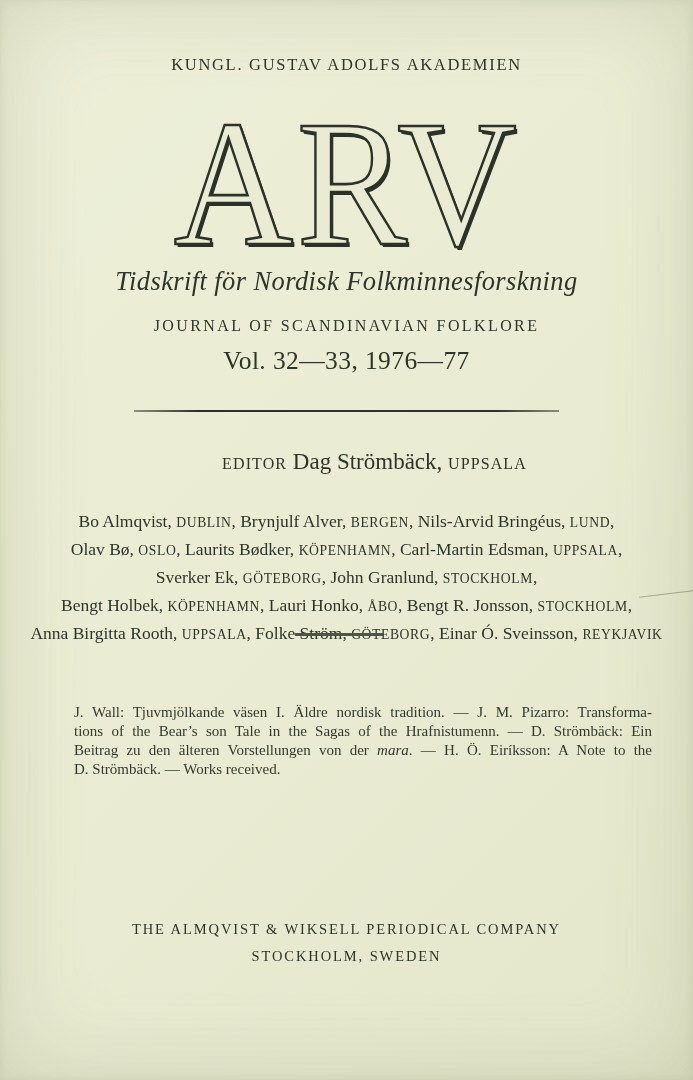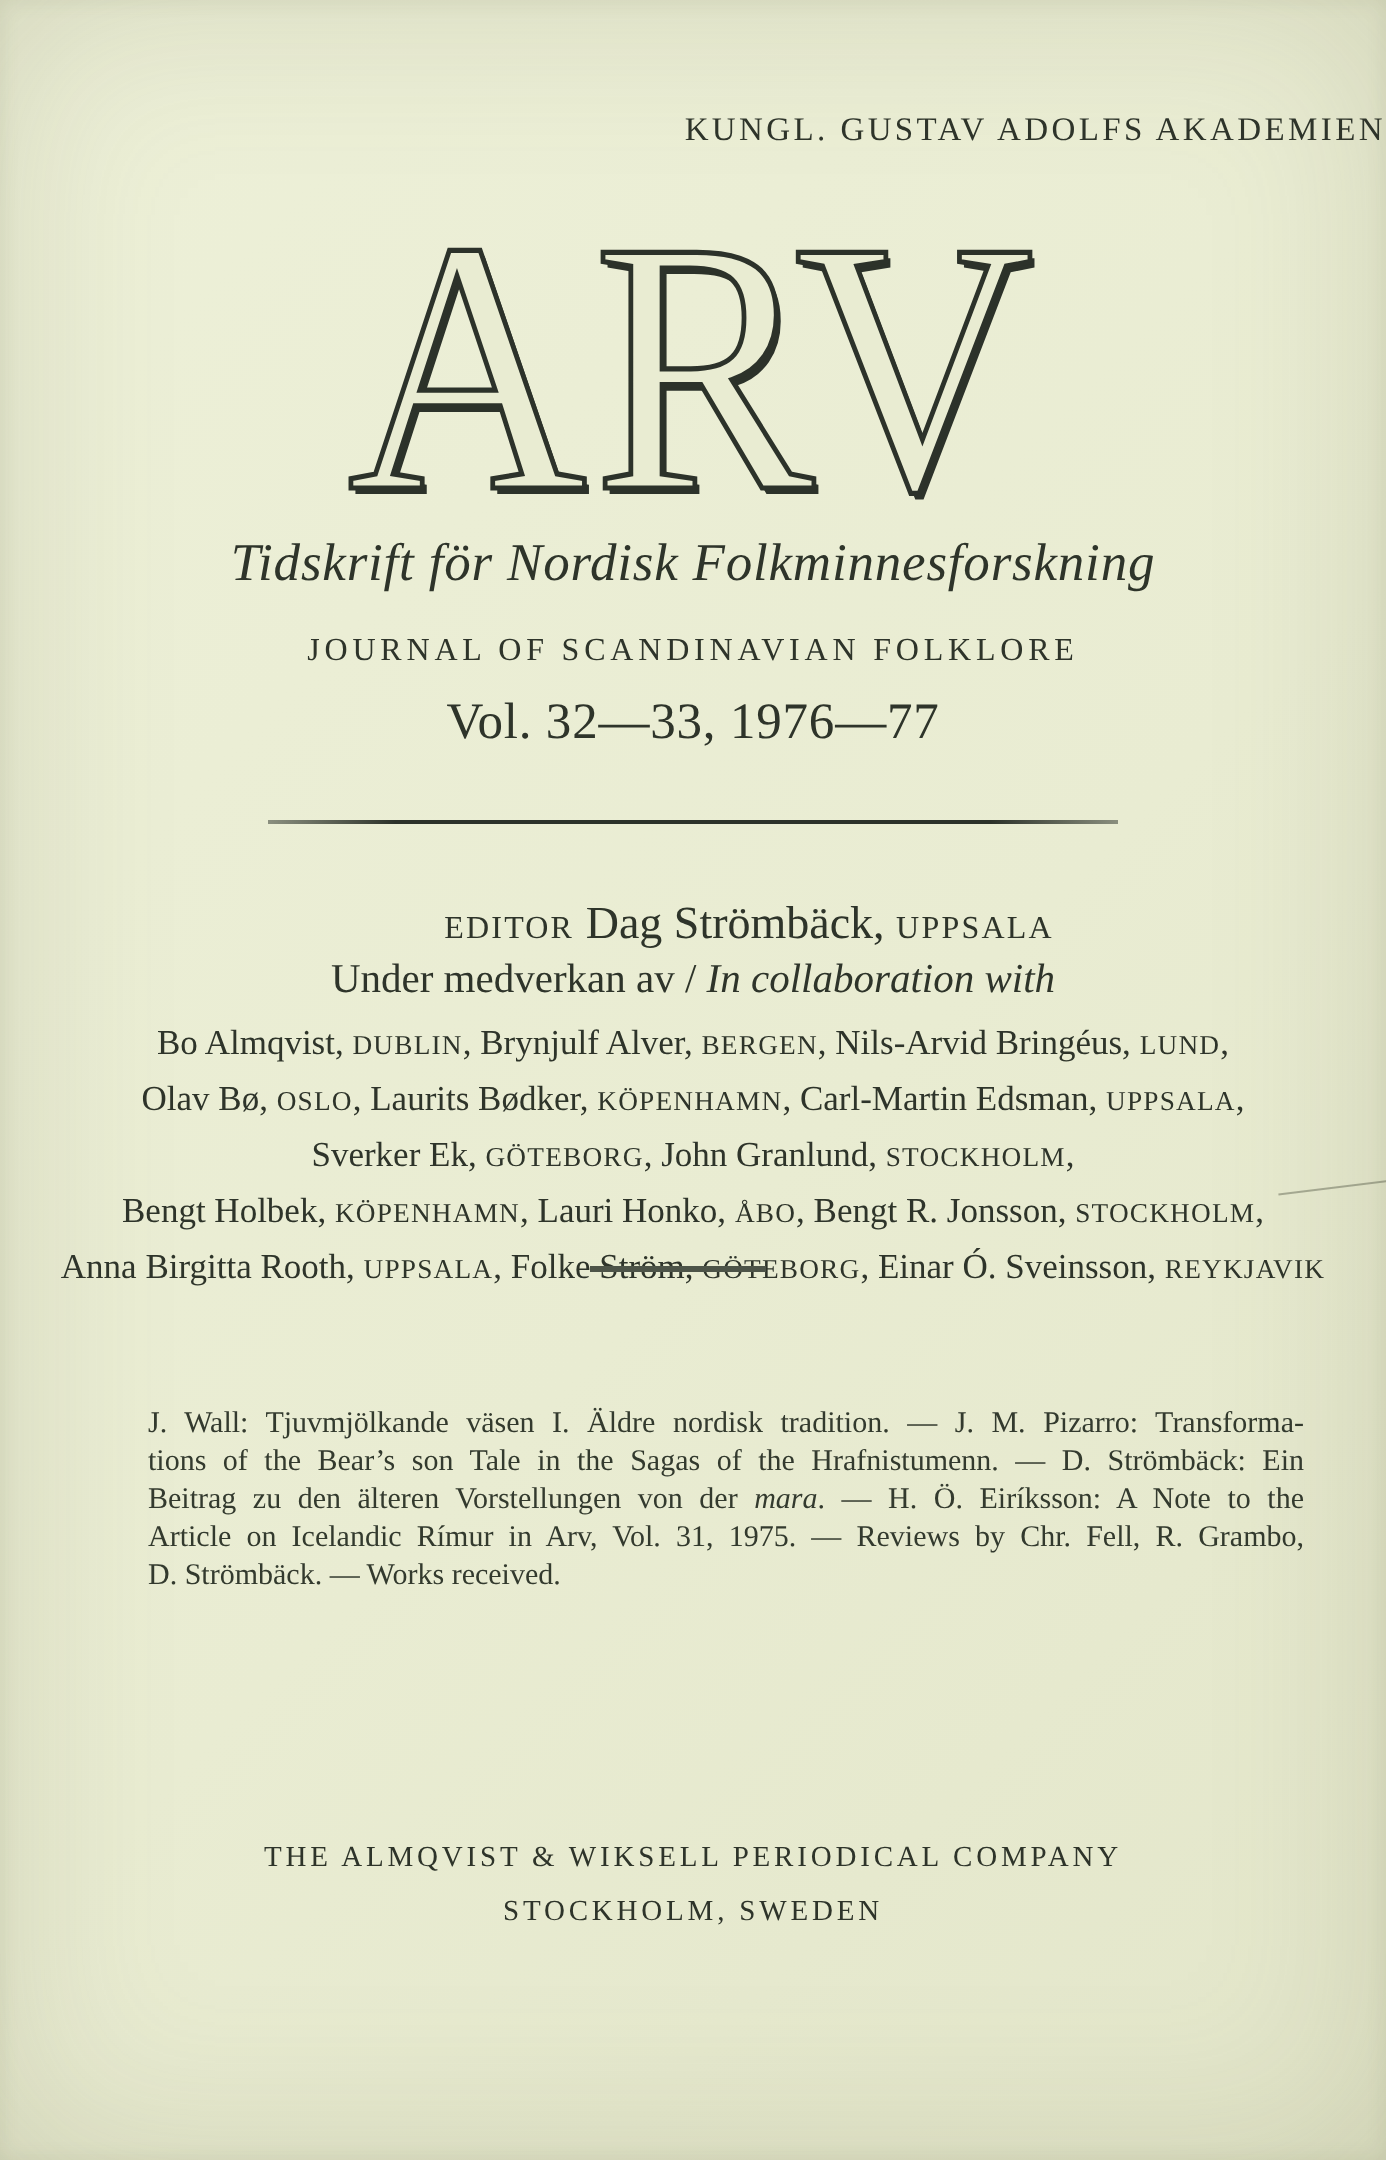--- a/index.html
+++ b/index.html
@@ -9,21 +9,21 @@
     margin:0 auto;
     background:#e9ecd2;
     background-image:linear-gradient(135deg,#edf0d8 0%,#e9ecd2 55%,#e3e6ca 100%);
     box-shadow:inset 0 0 90px rgba(110,112,75,.20), inset 0 0 10px rgba(110,112,75,.12);
     overflow:hidden;
     color:#2e342a;
     font-family:"Liberation Serif", serif;
   }
   .block{position:absolute;left:0;width:100%;text-align:center;}
 
-  .academy{top:55px;font-size:16.5px;letter-spacing:1.7px;font-weight:400;text-align:right;}
+  .academy{top:55px;font-size:16.5px;letter-spacing:1.7px;font-weight:400;}
 
   .logo-wrap{top:94px;height:190px;}
   .arv{
     position:absolute;left:50%;top:0;
     font-family:"Liberation Serif", serif;
     font-size:180px;line-height:1;letter-spacing:.02em;
     white-space:nowrap;
   }
   .arv-shadow{transform:translateX(-49.4%) scaleX(.92);color:#2c322a;top:3px;}
   .arv-face{
@@ -83,38 +83,36 @@
   <div class="block subtitle-en">JOURNAL OF SCANDINAVIAN FOLKLORE</div>
 
   <div class="block subtitle-sv">Tidskrift för Nordisk Folkminnesforskning</div>
 
   <div class="block volume">Vol. 32—33, 1976—77</div>
 
   <div class="rule-main"></div>
 
   <div class="block editor-line"><span class="seg-sc">EDITOR</span><span class="seg-r"> Dag Strömbäck, </span><span class="seg-sc">UPPSALA</span></div>
 
-  <div class="block collab-note"><span class="seg-r">Under medverkan av / </span><span class="seg-i">In collaboration with</span></div>
 
   <div class="block collaborators">
     <div><span class="seg-r">Bo Almqvist, </span><span class="seg-sc">DUBLIN</span><span class="seg-r">, Brynjulf Alver, </span><span class="seg-sc">BERGEN</span><span class="seg-r">, Nils-Arvid Bringéus, </span><span class="seg-sc">LUND</span><span class="seg-r">,</span></div>
     <div><span class="seg-r">Olav Bø, </span><span class="seg-sc">OSLO</span><span class="seg-r">, Laurits Bødker, </span><span class="seg-sc">KÖPENHAMN</span><span class="seg-r">, Carl-Martin Edsman, </span><span class="seg-sc">UPPSALA</span><span class="seg-r">,</span></div>
     <div><span class="seg-r">Sverker Ek, </span><span class="seg-sc">GÖTEBORG</span><span class="seg-r">, John Granlund, </span><span class="seg-sc">STOCKHOLM</span><span class="seg-r">,</span></div>
     <div><span class="seg-r">Bengt Holbek, </span><span class="seg-sc">KÖPENHAMN</span><span class="seg-r">, Lauri Honko, </span><span class="seg-sc">ÅBO</span><span class="seg-r">, Bengt R. Jonsson, </span><span class="seg-sc">STOCKHOLM</span><span class="seg-r">,</span></div>
     <div><span class="seg-r">Anna Birgitta Rooth, </span><span class="seg-sc">UPPSALA</span><span class="seg-r">, Folke Ström, </span><span class="seg-sc">GÖTEBORG</span><span class="seg-r">, Einar Ó. Sveinsson, </span><span class="seg-sc">REYKJAVIK</span></div>
   </div>
 
   <div class="rule-short"></div>
 
 
   <div class="contents-para">
     <div class="jline"><span class="seg-r">J. Wall: Tjuvmjölkande väsen I. Äldre nordisk tradition. — J. M. Pizarro: Transforma-</span></div>
     <div class="jline"><span class="seg-r">tions of the Bear’s son Tale in the Sagas of the Hrafnistumenn. — D. Strömbäck: Ein</span></div>
     <div class="jline"><span class="seg-r">Beitrag zu den älteren Vorstellungen von der </span><span class="seg-i">mara</span><span class="seg-r">. — H. Ö. Eiríksson: A Note to the</span></div>
-    <div class="jline"><span class="seg-r">Article on Icelandic Rímur in Arv, Vol. 31, 1975. — Reviews by Chr. Fell, R. Grambo,</span></div>
     <div class="jline jline-left"><span class="seg-r">D. Strömbäck. — Works received.</span></div>
   </div>
 
   <div class="block publisher1">THE ALMQVIST &amp; WIKSELL PERIODICAL COMPANY</div>
 
   <div class="block publisher2">STOCKHOLM, SWEDEN</div>
 
   <div class="scratch"></div>
 
 </div>

